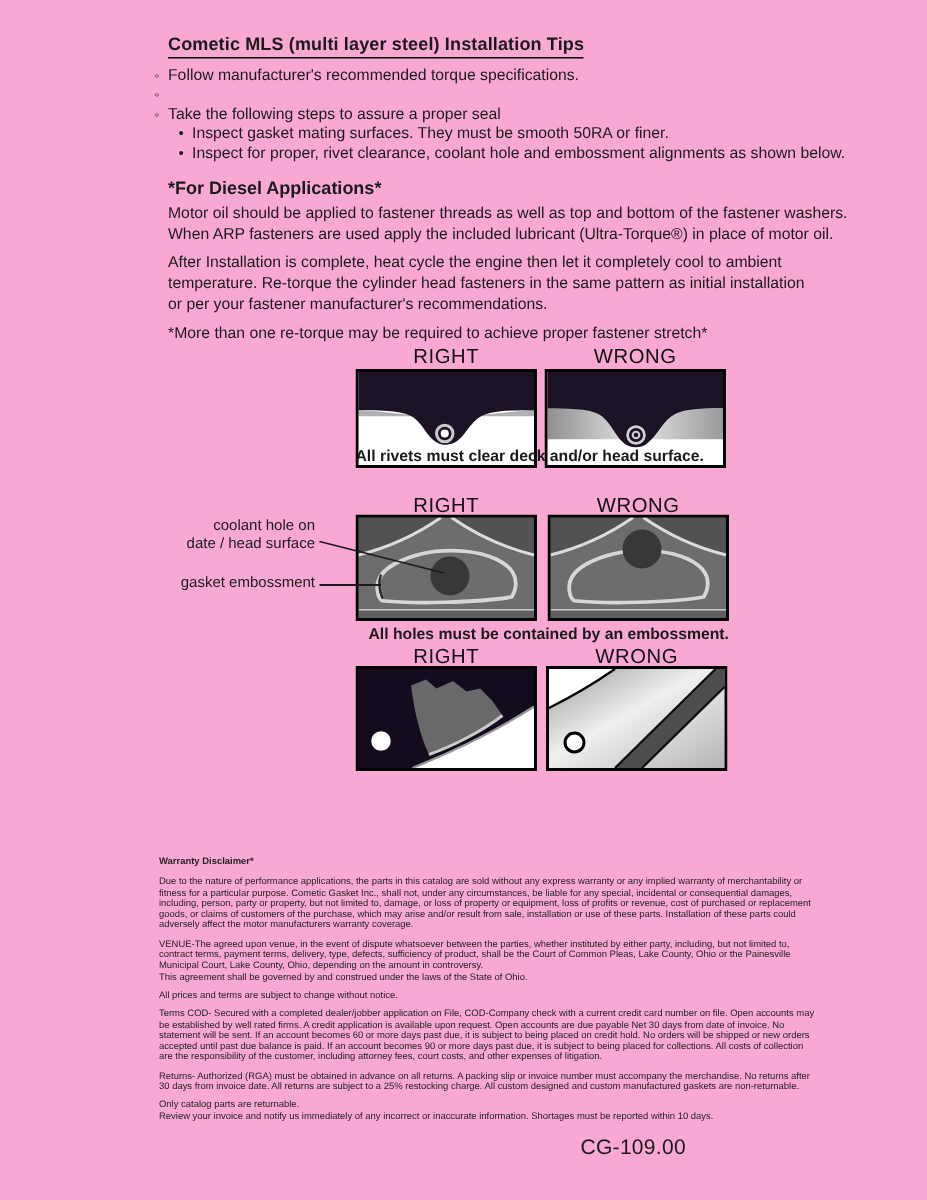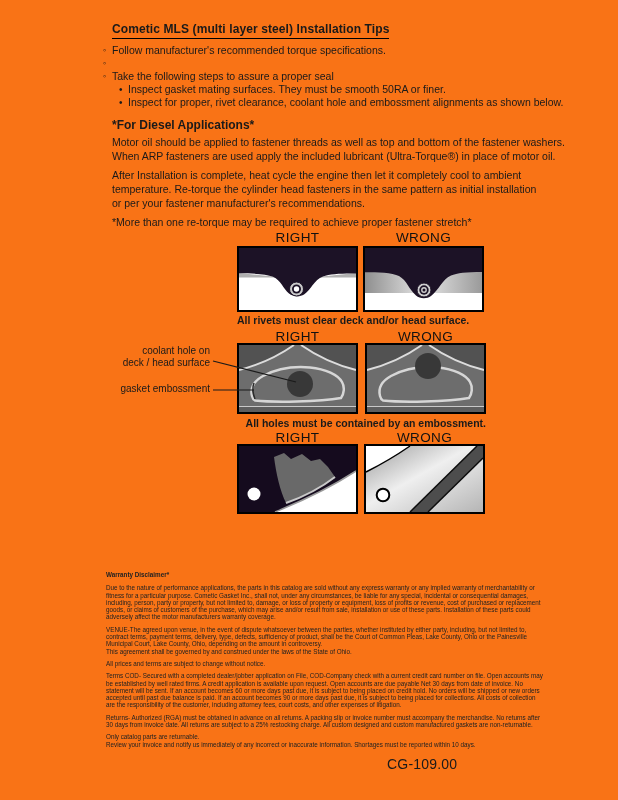--- a/index.html
+++ b/index.html
@@ -1,18 +1,18 @@
 <!DOCTYPE html>
 <html><head>
 <meta charset="utf-8">
 <style>
   html,body{margin:0;padding:0;background:#e8e8e8;}
   #page{
     position:relative;width:618px;height:800px;margin:0 auto;
-    background:#f97316;overflow:hidden;
+    background:#f9a8d4;overflow:hidden;
     font-family:"Liberation Sans","DejaVu Sans",sans-serif;
     color:#1a1a1a;
   }
   .abs{position:absolute;}
   
   .title{left:112px;top:22px;font-size:12px;font-weight:bold;
          border-bottom:1.5px solid #000;padding-bottom:2px;letter-spacing:.1px;}
   .bullets{left:103px;top:44px;font-size:10.5px;line-height:13px;}
   .bullet-row{display:flex;}
   .bullet-row.indent{padding-left:16px;}
@@ -105,27 +105,27 @@
       <g>
         <circle cx="61" cy="44" r="7" fill="#cfcfcf" stroke="#1c1226" stroke-width="1"></circle>
         <circle cx="61" cy="44" r="4.7" fill="#1c1226"></circle>
         <circle cx="61" cy="44" r="2.9" fill="#cfcfcf"></circle>
         <circle cx="61" cy="44" r="1.5" fill="#1c1226"></circle>
       </g>
       <rect x="1" y="1" width="119" height="64" fill="none" stroke="#000000" stroke-width="2"></rect>
     </svg>
   </div>
 
-  <div class="abs caption" style="left:237px;top:314px;">All rivets must clear deck and/or head surface.</div>
+  <div class="abs caption" style="left:237px;top:298px;">All rivets must clear deck and/or head surface.</div>
 
   <div class="abs dlabel" style="left:237px;top:329px;">RIGHT</div>
   <div class="abs dlabel" style="left:365px;top:329px;">WRONG</div>
 
   <div class="abs sidelabel" style="left:88px;top:345px;">coolant hole on
-deck / head surface</div>
+date / head surface</div>
   <div class="abs sidelabel" style="left:88px;top:383px;">gasket embossment</div>
 
   <div class="abs panel" style="left:237px;top:343px;">
     <svg width="121" height="71" viewBox="0 0 121 71">
       <rect x="1" y="1" width="119" height="69" fill="#6d6d6d"></rect>
       <path d="M2,2 H57 C47,9 30,20 2,27 Z" fill="#525252"></path>
       <path d="M57,2 C47,9 30,20 2,27" stroke="#dcdcdc" stroke-width="2" fill="none"></path>
       <path d="M64,2 H119 V27 C91,20 74,9 64,2 Z" fill="#525252"></path>
       <path d="M64,2 C74,9 91,20 119,27" stroke="#dcdcdc" stroke-width="2" fill="none"></path>
       <path d="M15,53 C13,45 17,38 26,33 C40,25.5 56,23 73,24.5 C89,26 101,32 105,39 C108,44 107,51 104,55 C82,59 36,59.5 18,57.5 C16,56.5 15.5,55 15,53 Z" fill="none" stroke="#d6d6d6" stroke-width="2.5"></path>

